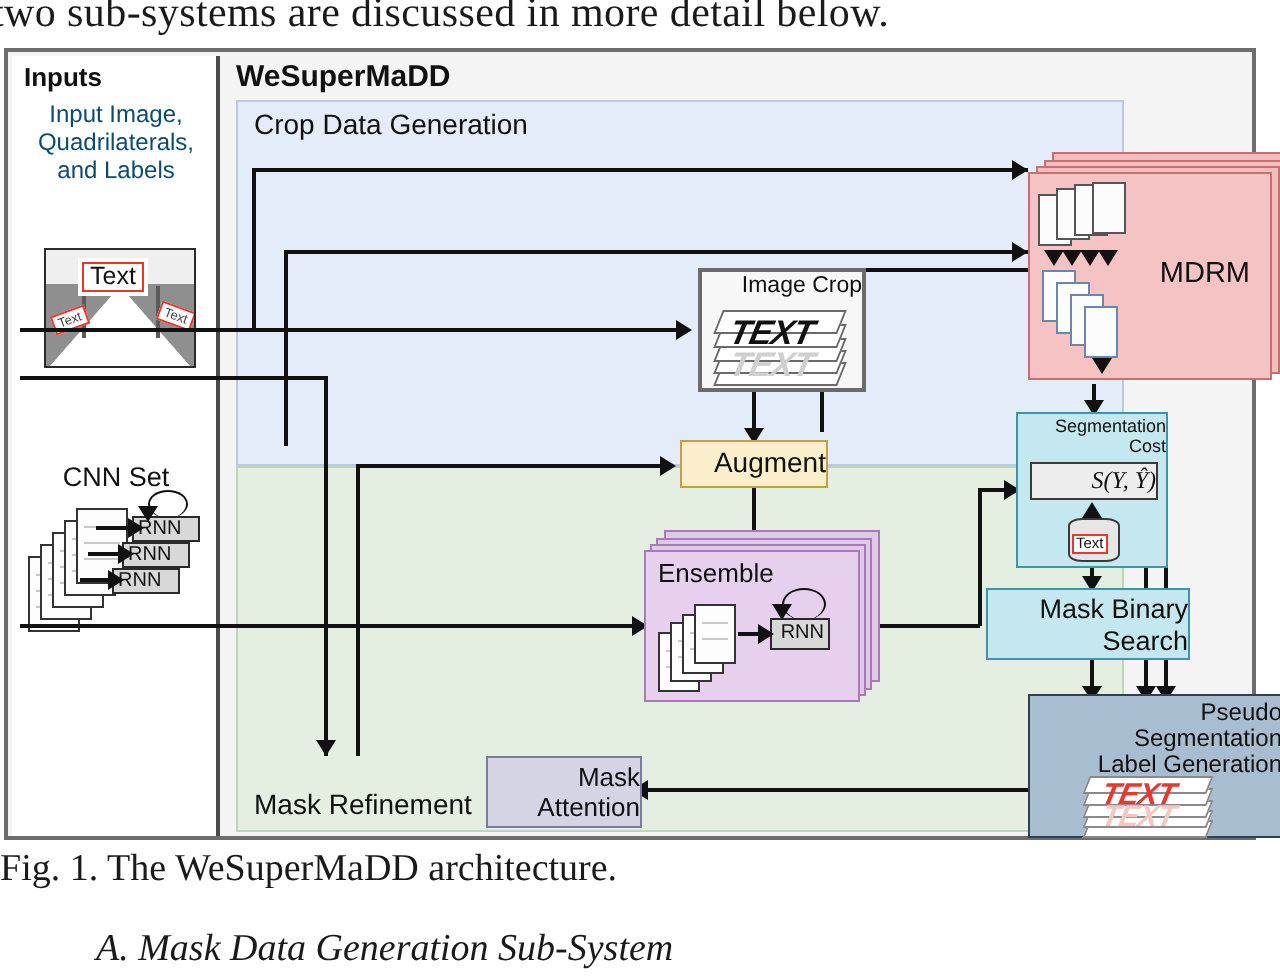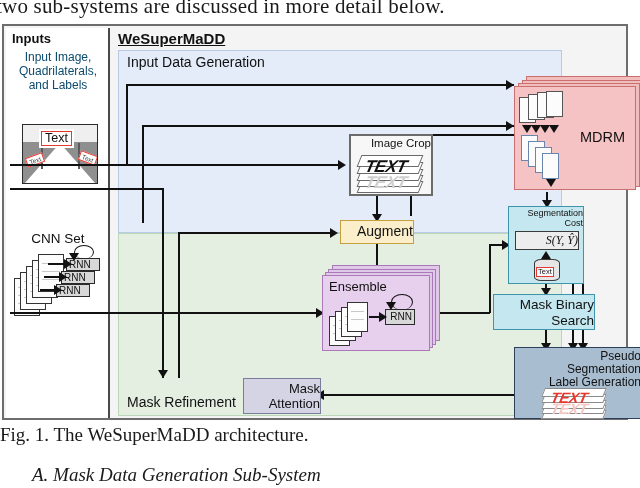--- a/index.html
+++ b/index.html
@@ -9,21 +9,21 @@
 
   
   .paper-text{
     position:absolute;
     font-family:"Liberation Serif",serif;
     color:#1a1a1a;
     white-space:nowrap;
   }
   #top-text{left:-4px;top:-6px;font-size:21px;letter-spacing:.2px;}
   #caption{left:0px;top:424px;font-size:19px;}
-  #section-head{left:32px;top:464px;font-size:19px;font-style:italic;}
+  #section-head{left:48px;top:464px;font-size:19px;font-style:italic;}
 
   
   .figure{
     position:absolute;left:2px;top:24px;width:626px;height:396px;
     background:#f4f4f4;border:2px solid #6d6d6d;box-sizing:border-box;
   }
 
   
   .inputs-col{
     position:absolute;left:2px;top:2px;width:104px;height:390px;
@@ -74,21 +74,21 @@
     position:absolute;background:#d8d8d8;border:1.2px solid #2a2a2a;
     font-size:10px;line-height:11px;color:#111;padding:0 2px;box-sizing:border-box;
     font-family:"Liberation Sans",sans-serif;
   }
 
   
   .wsm{
     position:absolute;left:106px;top:2px;right:2px;bottom:2px;
     background:#f4f4f4;box-sizing:border-box;
   }
-  .wsm-title{position:absolute;left:8px;top:2px;font-size:15px;font-weight:bold;color:#111;text-decoration:underline;}
+  .wsm-title{position:absolute;left:8px;top:2px;font-size:15px;font-weight:bold;color:#111;}
 
   .region{position:absolute;box-sizing:border-box;}
   .region-mdg{
     left:8px;top:22px;width:444px;height:183px;
     background:#e3ecf8;border:1px solid #b9cbe4;
   }
   .region-mr{
     left:8px;top:205px;width:444px;height:183px;
     background:#e4efe2;border:1px solid #bcd6b8;
   }
@@ -285,21 +285,21 @@
 
         <div class="loop" style="left:60px;top:-9px;width:18px;height:13px;border-bottom:none;"></div>
         <div class="av" style="left:55px;top:-1px;"></div>
       </div>
     </div>
 
     <div class="wsm">
       <div class="wsm-title">WeSuperMaDD</div>
 
       <div class="region region-mdg">
-        <div class="region-label" id="mdg-label">Input Data Generation</div>
+        <div class="region-label" id="mdg-label">Crop Data Generation</div>
       </div>
 
       <div class="region region-mr">
         <div class="region-label" id="mr-label">Mask Refinement</div>
       </div>
 
       <div class="edge h" style="left:-100px;top:136px;width:330px;"></div>
       <div class="ah" style="left:228px;top:131.5px;"></div>
 
       <div class="edge v" style="left:16px;top:56px;height:81px;"></div>

